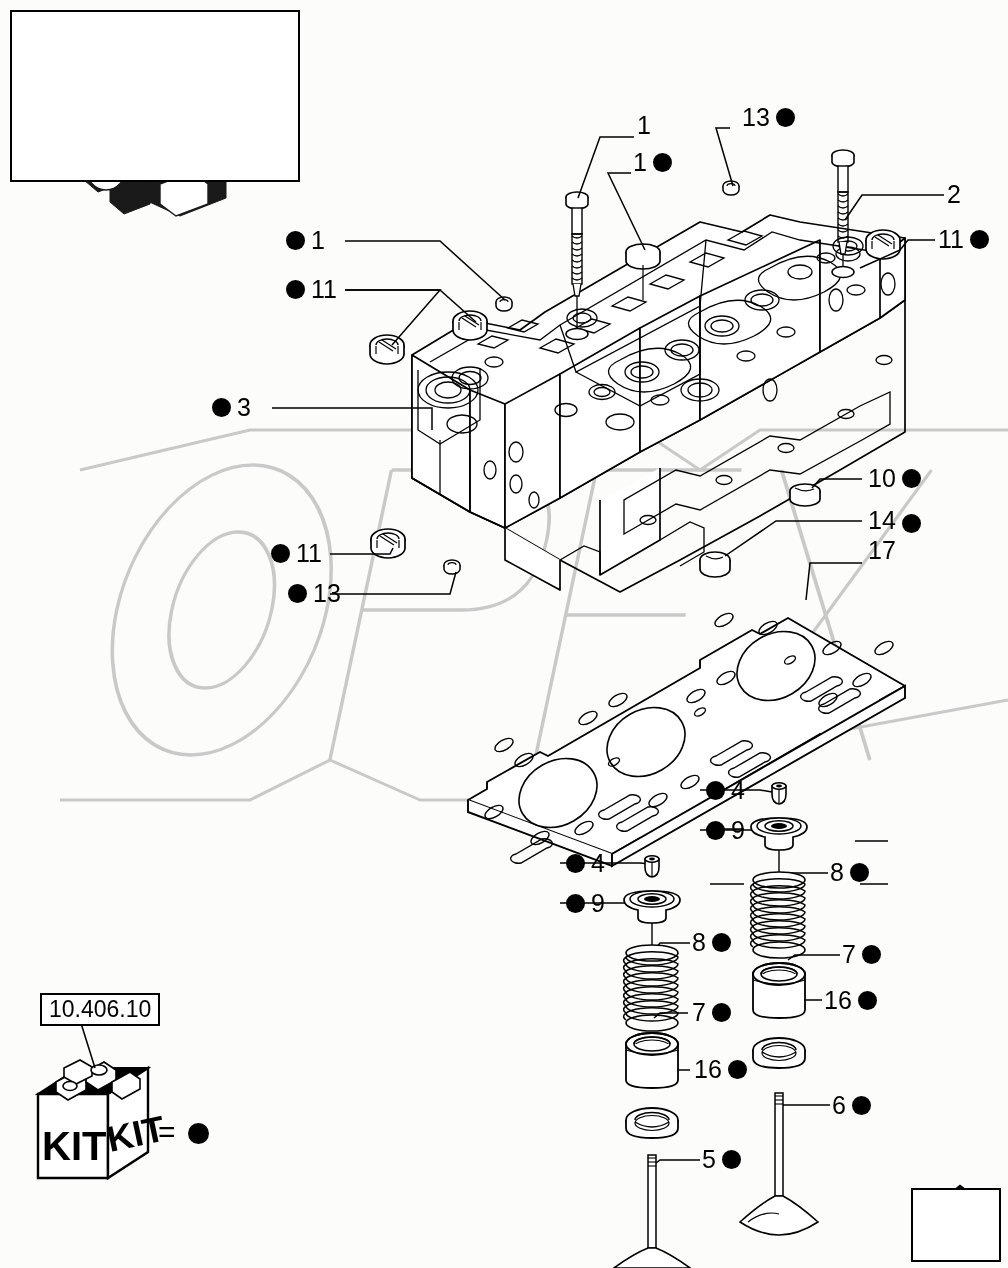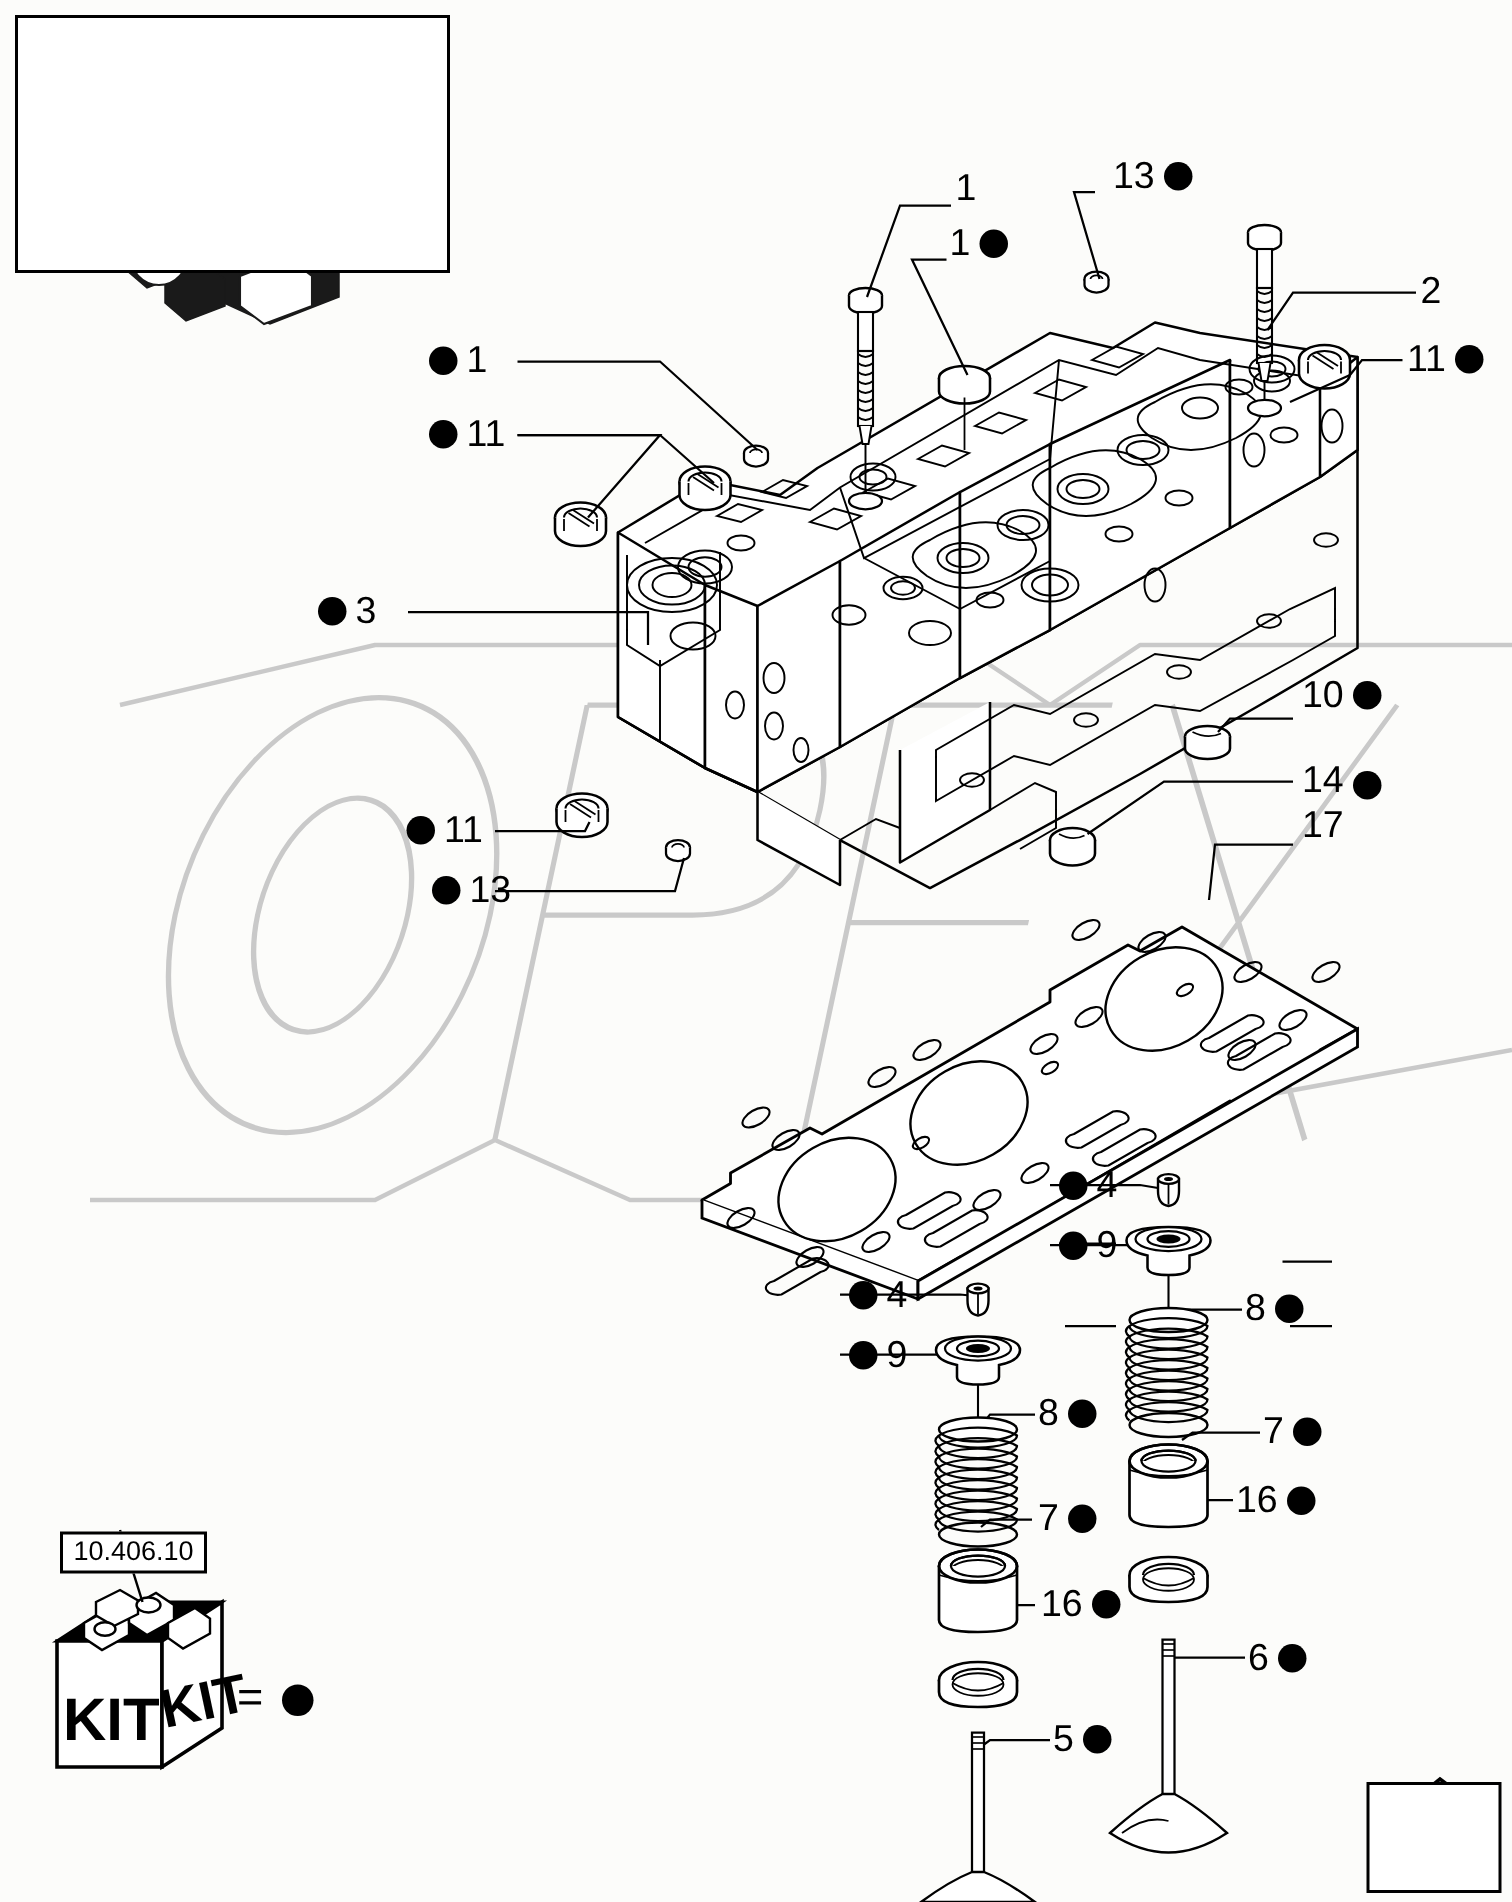--- a/index.html
+++ b/index.html
@@ -11,21 +11,21 @@
            font-family:"Liberation Sans", sans-serif;font-size:25px;color:#000;
            line-height:1;white-space:nowrap;}
   .callout.rev{flex-direction:row-reverse;}
   .num{font-size:25px;letter-spacing:0px;}
   .kitdot{width:19px;height:19px;border-radius:50%;background:#000;flex:0 0 auto;}
   .thumbbox{position:absolute;left:10px;top:10px;width:290px;height:172px;
             border:2px solid #000;background:#fff;box-sizing:border-box;}
   .arrowbox{position:absolute;left:911px;top:1188px;width:90px;height:74px;
             border:2px solid #000;background:#fff;box-sizing:border-box;}
   .kitcode{position:absolute;left:40px;top:993px;border:2px solid #000;background:#fff;
-           padding:2px 7px 3px 7px;font-size:18px;line-height:1.05;color:#000;margin-top:28px;}
+           padding:2px 7px 3px 7px;font-size:23px;line-height:1.05;color:#000;}
   .eqsign{position:absolute;left:158px;top:1115px;font-size:30px;color:#000;}
   .eqdot{position:absolute;left:188px;top:1123px;width:21px;height:21px;border-radius:50%;background:#000;}
 </style>
 </head>
 <body>
 
 <div id="page">
 
   <div id="artboard">
 
@@ -505,21 +505,21 @@
   <div class="callout rev" style="left:271px;top:541px;">
     <span class="num">11</span>
     <span class="kitdot"></span>
   </div>
 
   <div class="callout rev" style="left:288px;top:581px;">
     <span class="num">13</span>
     <span class="kitdot"></span>
   </div>
 
-  <div class="callout" style="left:868px;top:451px;">
+  <div class="callout" style="left:868px;top:466px;">
     <span class="num">10</span>
     <span class="kitdot"></span>
   </div>
 
   <div class="callout" style="left:868px;top:508px;align-items:flex-end;">
     <span class="num">14</span>
     <span class="kitdot"></span>
   </div>
 
   <div class="callout" style="left:868px;top:538px;">

